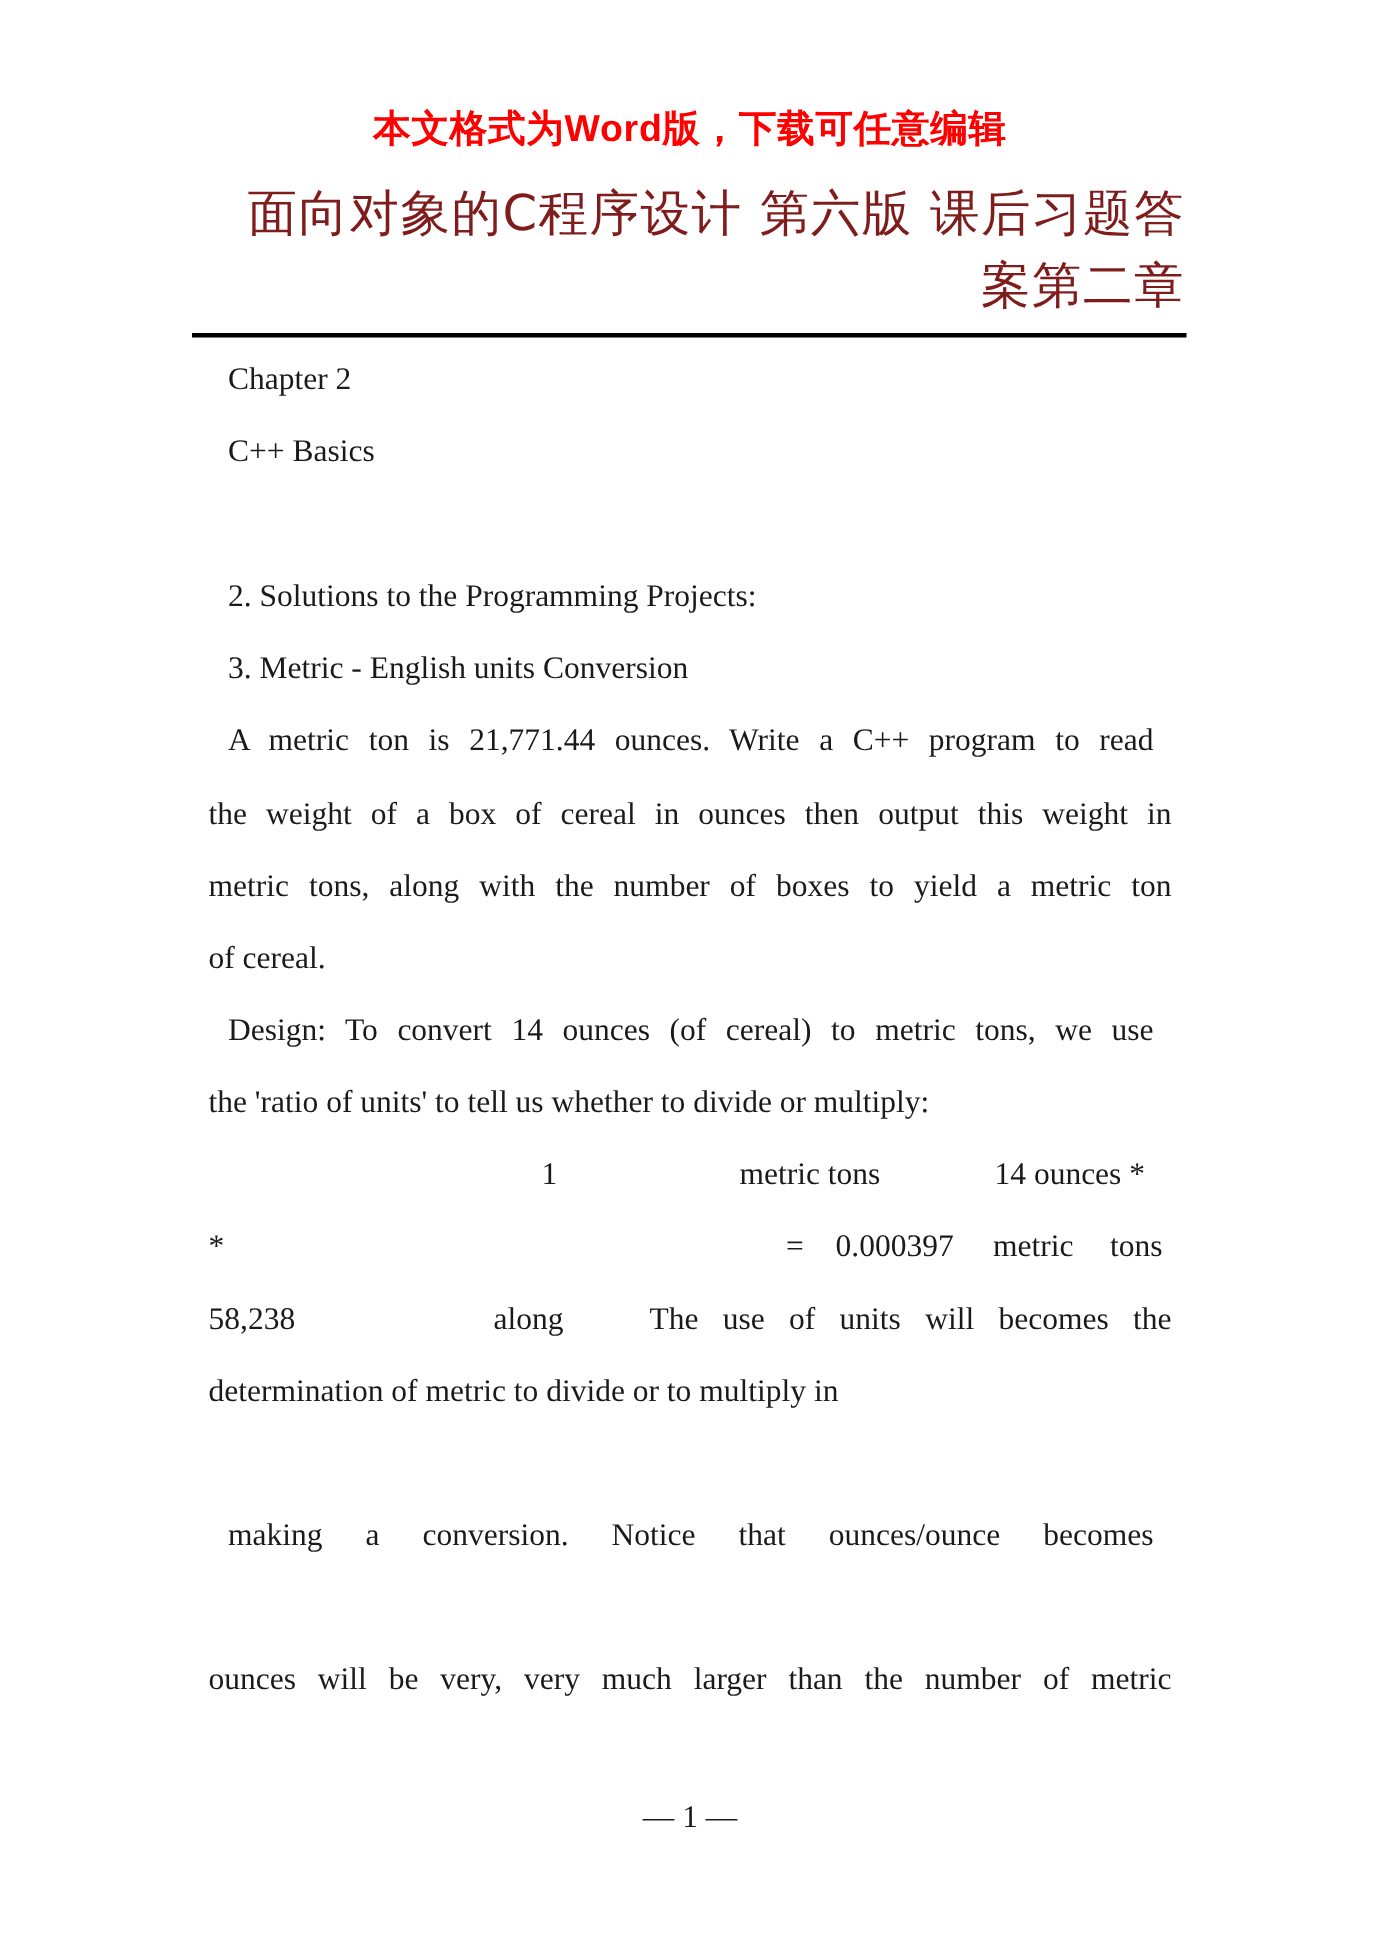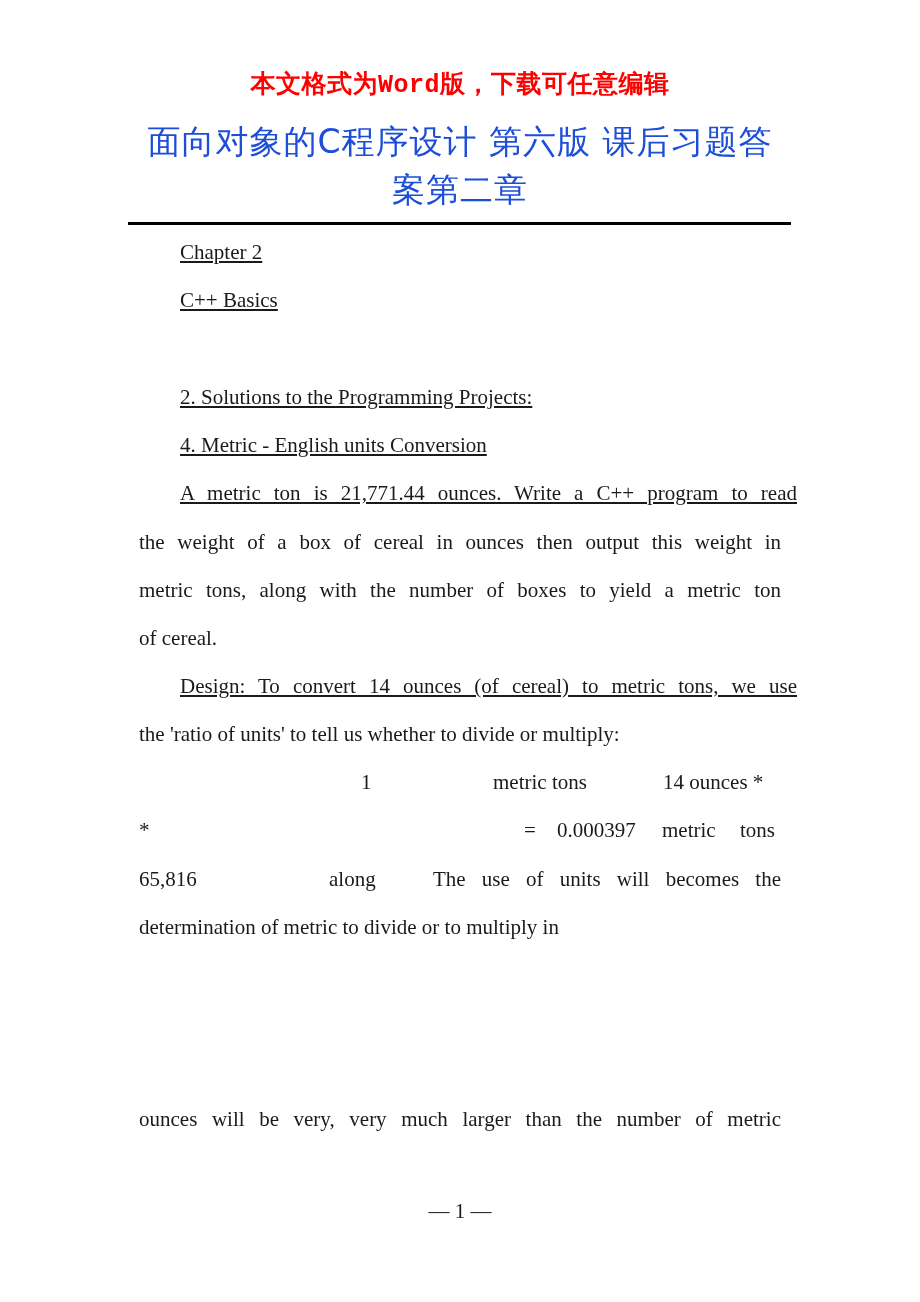--- a/index.html
+++ b/index.html
@@ -1,33 +1,33 @@
 <!DOCTYPE html>
 <html><head>
 <meta charset="utf-8">
 <style>
   html, body { margin: 0; padding: 0; background: #ffffff; }
   body { width: 920px; height: 1302px; position: relative; overflow: hidden; }
   .page { position: absolute; left: 0; top: 0; width: 920px; height: 1302px; background: #fff; }
   .notice {
     position: absolute; left: 0; width: 920px; top: 68px; text-align: center;
-    color: #ff0000; font-family: Liberation Mono, monospace; font-weight: bold;
+    color: #ff0000; font-family: Liberation Sans, sans-serif; font-weight: bold;
     font-size: 25px; line-height: 36px; letter-spacing: 0.5px;
   }
   .title {
-    position: absolute; left: 130px; width: 660px; top: 118px; text-align: center;
-    color: #1d4ed8; font-family: "DejaVu Sans", sans-serif; font-size: 33px;
+    position: absolute; left: 130px; width: 660px; top: 118px; text-align: right;
+    color: #7f1d1d; font-family: "DejaVu Sans", sans-serif; font-size: 33px;
     line-height: 48px; letter-spacing: 1px;
   }
   .rule {
     position: absolute; left: 128px; top: 222px; width: 663px; height: 3px; background: #000;
   }
   .line { position: absolute; left: 139px; width: 642px; font-family: "Liberation Serif", serif;
     font-size: 21px; color: #1a1a1a; line-height: 30px; white-space: nowrap; }
-  .indent { left: 180px; width: 617px; text-decoration: underline; }
+  .indent { left: 152px; width: 617px; }
   .justify { text-align: justify; text-align-last: justify; white-space: normal; }
   .abs { position: absolute; font-family: "Liberation Serif", serif; font-size: 21px; color: #1a1a1a; line-height: 30px; white-space: nowrap; }
   .footer {
     position: absolute; left: 0; width: 920px; top: 1196px; text-align: center;
     font-family: "Liberation Serif", serif; font-size: 21px; color: #1a1a1a; line-height: 30px;
   }
 </style>
 </head>
 <body>
 
@@ -35,44 +35,45 @@
   <div class="notice">本文格式为Word版，下载可任意编辑</div>
   <div class="title">
     <div>面向对象的C程序设计  第六版  课后习题答</div>
     <div>案第二章</div>
   </div>
   <div class="rule"></div>
 
   <div class="line indent" style="top:237px">Chapter 2</div>
   <div class="line indent" style="top:285px">C++ Basics</div>
   <div class="line indent" style="top:382px">2. Solutions to the Programming Projects:</div>
-  <div class="line indent" style="top:430px">4. Metric - English units Conversion</div>
+  <div class="line indent" style="top:430px">3. Metric - English units Conversion</div>
 
   <div class="line indent justify" style="top:478px">A metric ton is 21,771.44 ounces. Write a C++ program to read</div>
   <div class="line justify" style="top:575px">metric tons, along with the number of boxes to yield a metric ton</div>
   <div class="line justify" style="top:527px">the weight of a box of cereal in ounces then output this weight in</div>
   <div class="line" style="top:623px">of cereal.</div>
 
   <div class="line indent justify" style="top:671px">Design: To convert 14 ounces (of cereal) to metric tons, we use</div>
   <div class="line" style="top:719px">the 'ratio of units' to tell us whether to divide or multiply:</div>
 
   <div>
     <span class="abs" style="left:361px; top:767px">1</span>
     <span class="abs" style="left:493px; top:767px">metric tons</span>
     <span class="abs" style="left:663px; top:767px">14 ounces *</span>
 
     <span class="abs" style="left:139px; top:815px">*</span>
     <span class="abs" style="left:524px; top:815px">=</span>
     <span class="abs" style="left:557px; top:815px">0.000397</span>
     <span class="abs" style="left:662px; top:815px">metric</span>
     <span class="abs" style="left:740px; top:815px">tons</span>
 
-    <span class="abs" style="left:139px; top:864px">65,816</span>
+    <span class="abs" style="left:139px; top:864px">58,238</span>
     <span class="abs" style="left:329px; top:864px">along</span>
     <span class="abs justify" style="left:433px; width:348px; top:864px; white-space:normal">The use of units will becomes the</span>
   </div>
 
   <div class="line" style="top:912px">determination of metric to divide or to multiply in</div>
 
+  <div class="line indent justify" style="top:1008px">making a conversion. Notice that ounces/ounce becomes</div>
   <div class="line justify" style="top:1104px">ounces will be very, very much larger than the number of metric</div>
 
   <div class="footer">— 1 —</div>
 </div>
 
 </body></html>

